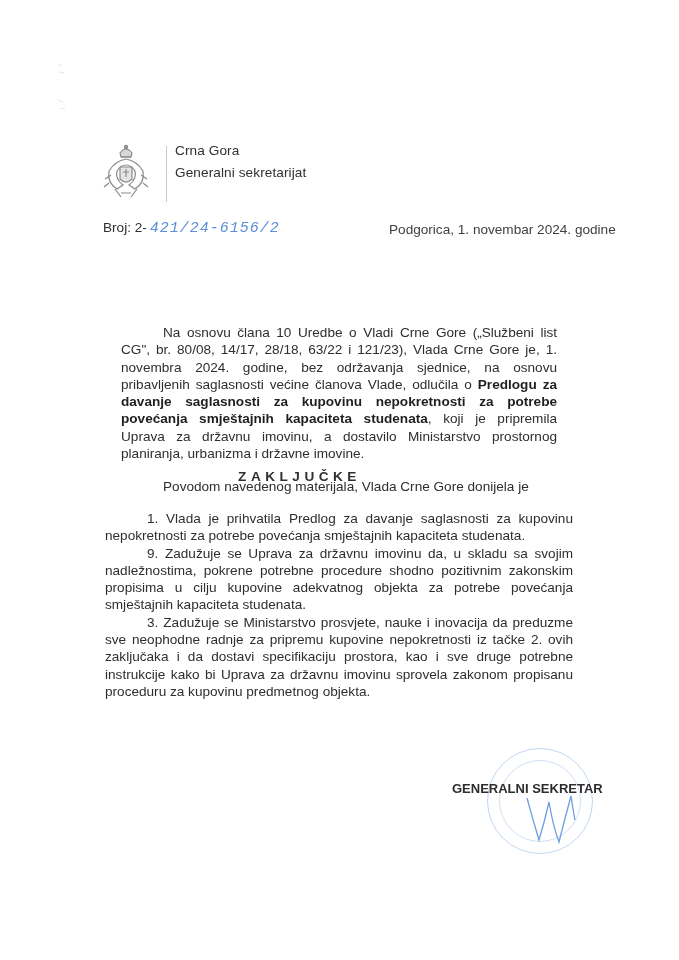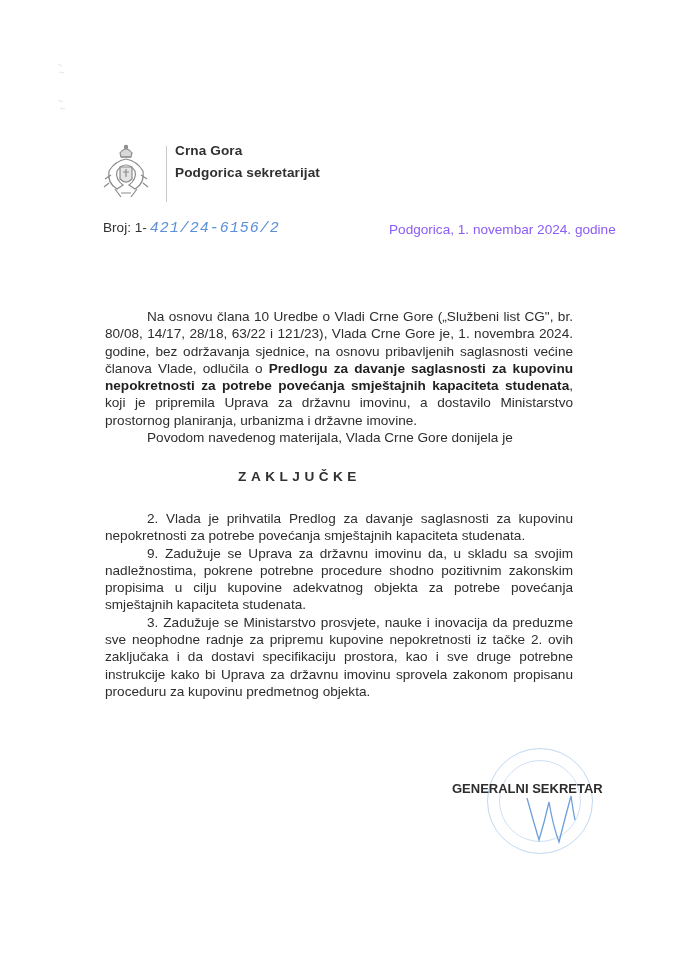--- a/index.html
+++ b/index.html
@@ -3,26 +3,26 @@
   <meta charset="utf-8">
   <style>
     html, body { margin: 0; padding: 0; }
     body {
       width: 679px; height: 960px; background: #ffffff; position: relative; overflow: hidden;
       font-family: "Liberation Sans", sans-serif; color: #2b2b2b;
     }
     .abs { position: absolute; }
     .coat { left: 103px; top: 143px; width: 46px; height: 58px; }
     .vbar { left: 166px; top: 146px; width: 1px; height: 56px; background: #c9c9c9; }
-    .hdr-lines { left: 175px; top: 140px; font-size: 13.6px; font-weight: bold; line-height: 22px; color: #303030; letter-spacing: 0.1px; }
+    .hdr-lines { left: 175px; top: 140px; font-size: 13.6px; font-weight: normal; line-height: 22px; color: #303030; letter-spacing: 0.1px; }
     .broj { left: 103px; top: 220px; font-size: 13.6px; color: #303030; }
     .broj .hand { font-family: Liberation Mono, monospace; font-style: italic; color: #5b8fd8; font-size: 15px; letter-spacing: 1px; margin-left: 3px; }
-    .place-date { left: 389px; top: 222px; font-size: 13.6px; color: #8b5cf6; }
+    .place-date { left: 389px; top: 222px; font-size: 13.6px; color: #404040; }
     .body-text { left: 105px; top: 308px; width: 468px; font-size: 13.6px; line-height: 17.3px; text-align: justify; color: #2e2e2e; }
-    .body-text p { margin: 0; text-indent: 42px; }
+    .body-text p { margin: 16px; text-indent: 42px; }
     .body-text b { color: #1f1f1f; }
     .zak { left: 0; width: 557px; top: 469px; text-align: center; font-size: 13.6px; font-weight: bold; letter-spacing: 4.5px; color: #303030; padding-left: 42px; box-sizing: border-box; }
     .items { left: 105px; top: 510px; width: 468px; font-size: 13.6px; line-height: 17.3px; text-align: justify; color: #2e2e2e; }
     .items p { margin: 0; text-indent: 42px; }
     .sign { left: 452px; top: 780px; text-align: center; font-size: 13px; font-weight: bold; line-height: 17px; color: #2d2d2d; }
     .stamp { left: 487px; top: 748px; width: 104px; height: 104px; border: 1.5px solid #b9d3ef; border-radius: 50%; opacity: 0.9; }
     .stamp-inner { left: 499px; top: 760px; width: 80px; height: 80px; border: 1px solid #cfe0f4; border-radius: 50%; }
     .signature { left: 525px; top: 790px; width: 60px; height: 60px; }
     .scanmark { left: 56px; top: 62px; width: 12px; height: 50px; }
   </style>
@@ -43,37 +43,37 @@
     <path d="M17 24 L29 24 L29 36 Q23 42 17 36 Z" fill="#e4e4e4"></path>
     <path d="M20 29 L26 29 M23 26 L23 34"></path>
     <path d="M12 46 L18 54 M34 46 L28 54 M18 50 L28 50"></path>
     <path d="M8 32 L2 36 M38 32 L44 36 M6 40 L1 44 M40 40 L45 44"></path>
   </g>
 </svg>
 <div class="abs vbar"></div>
 
 <div class="abs hdr-lines">
   <div>Crna Gora</div>
-  <div>Podgorica sekretarijat</div>
+  <div>Generalni sekretarijat</div>
 </div>
 
 <div class="abs broj">
-  <span>Broj: 1-</span><span class="hand">421/24-6156/2</span>
+  <span>Broj: 2-</span><span class="hand">421/24-6156/2</span>
 </div>
 <div class="abs place-date">Podgorica, 1. novembar 2024. godine</div>
 
 <div class="abs body-text">
   <p><span>Na osnovu člana 10 Uredbe o Vladi Crne Gore („Službeni list CG", br. 80/08, 14/17, 28/18, 63/22 i 121/23), Vlada Crne Gore je, 1. novembra 2024. godine, bez održavanja sjednice, na osnovu pribavljenih saglasnosti većine članova Vlade, odlučila o </span><b>Predlogu za davanje saglasnosti za kupovinu nepokretnosti za potrebe povećanja smještajnih kapaciteta studenata</b><span>, koji je pripremila Uprava za državnu imovinu, a dostavilo Ministarstvo prostornog planiranja, urbanizma i državne imovine.</span></p>
   <p>Povodom navedenog materijala, Vlada Crne Gore donijela je</p>
 </div>
 
 <div class="abs zak">ZAKLJUČKE</div>
 
 <div class="abs items">
-  <p>2. Vlada je prihvatila Predlog za davanje saglasnosti za kupovinu nepokretnosti za potrebe povećanja smještajnih kapaciteta studenata.</p>
+  <p>1. Vlada je prihvatila Predlog za davanje saglasnosti za kupovinu nepokretnosti za potrebe povećanja smještajnih kapaciteta studenata.</p>
   <p>9. Zadužuje se Uprava za državnu imovinu da, u skladu sa svojim nadležnostima, pokrene potrebne procedure shodno pozitivnim zakonskim propisima u cilju kupovine adekvatnog objekta za potrebe povećanja smještajnih kapaciteta studenata.</p>
   <p>3. Zadužuje se Ministarstvo prosvjete, nauke i inovacija da preduzme sve neophodne radnje za pripremu kupovine nepokretnosti iz tačke 2. ovih zaključaka i da dostavi specifikaciju prostora, kao i sve druge potrebne instrukcije kako bi Uprava za državnu imovinu sprovela zakonom propisanu proceduru za kupovinu predmetnog objekta.</p>
 </div>
 
 <div class="abs stamp"></div>
 <div class="abs stamp-inner"></div>
 
 <div class="abs sign">
   <div>GENERALNI SEKRETAR</div>
 </div>

